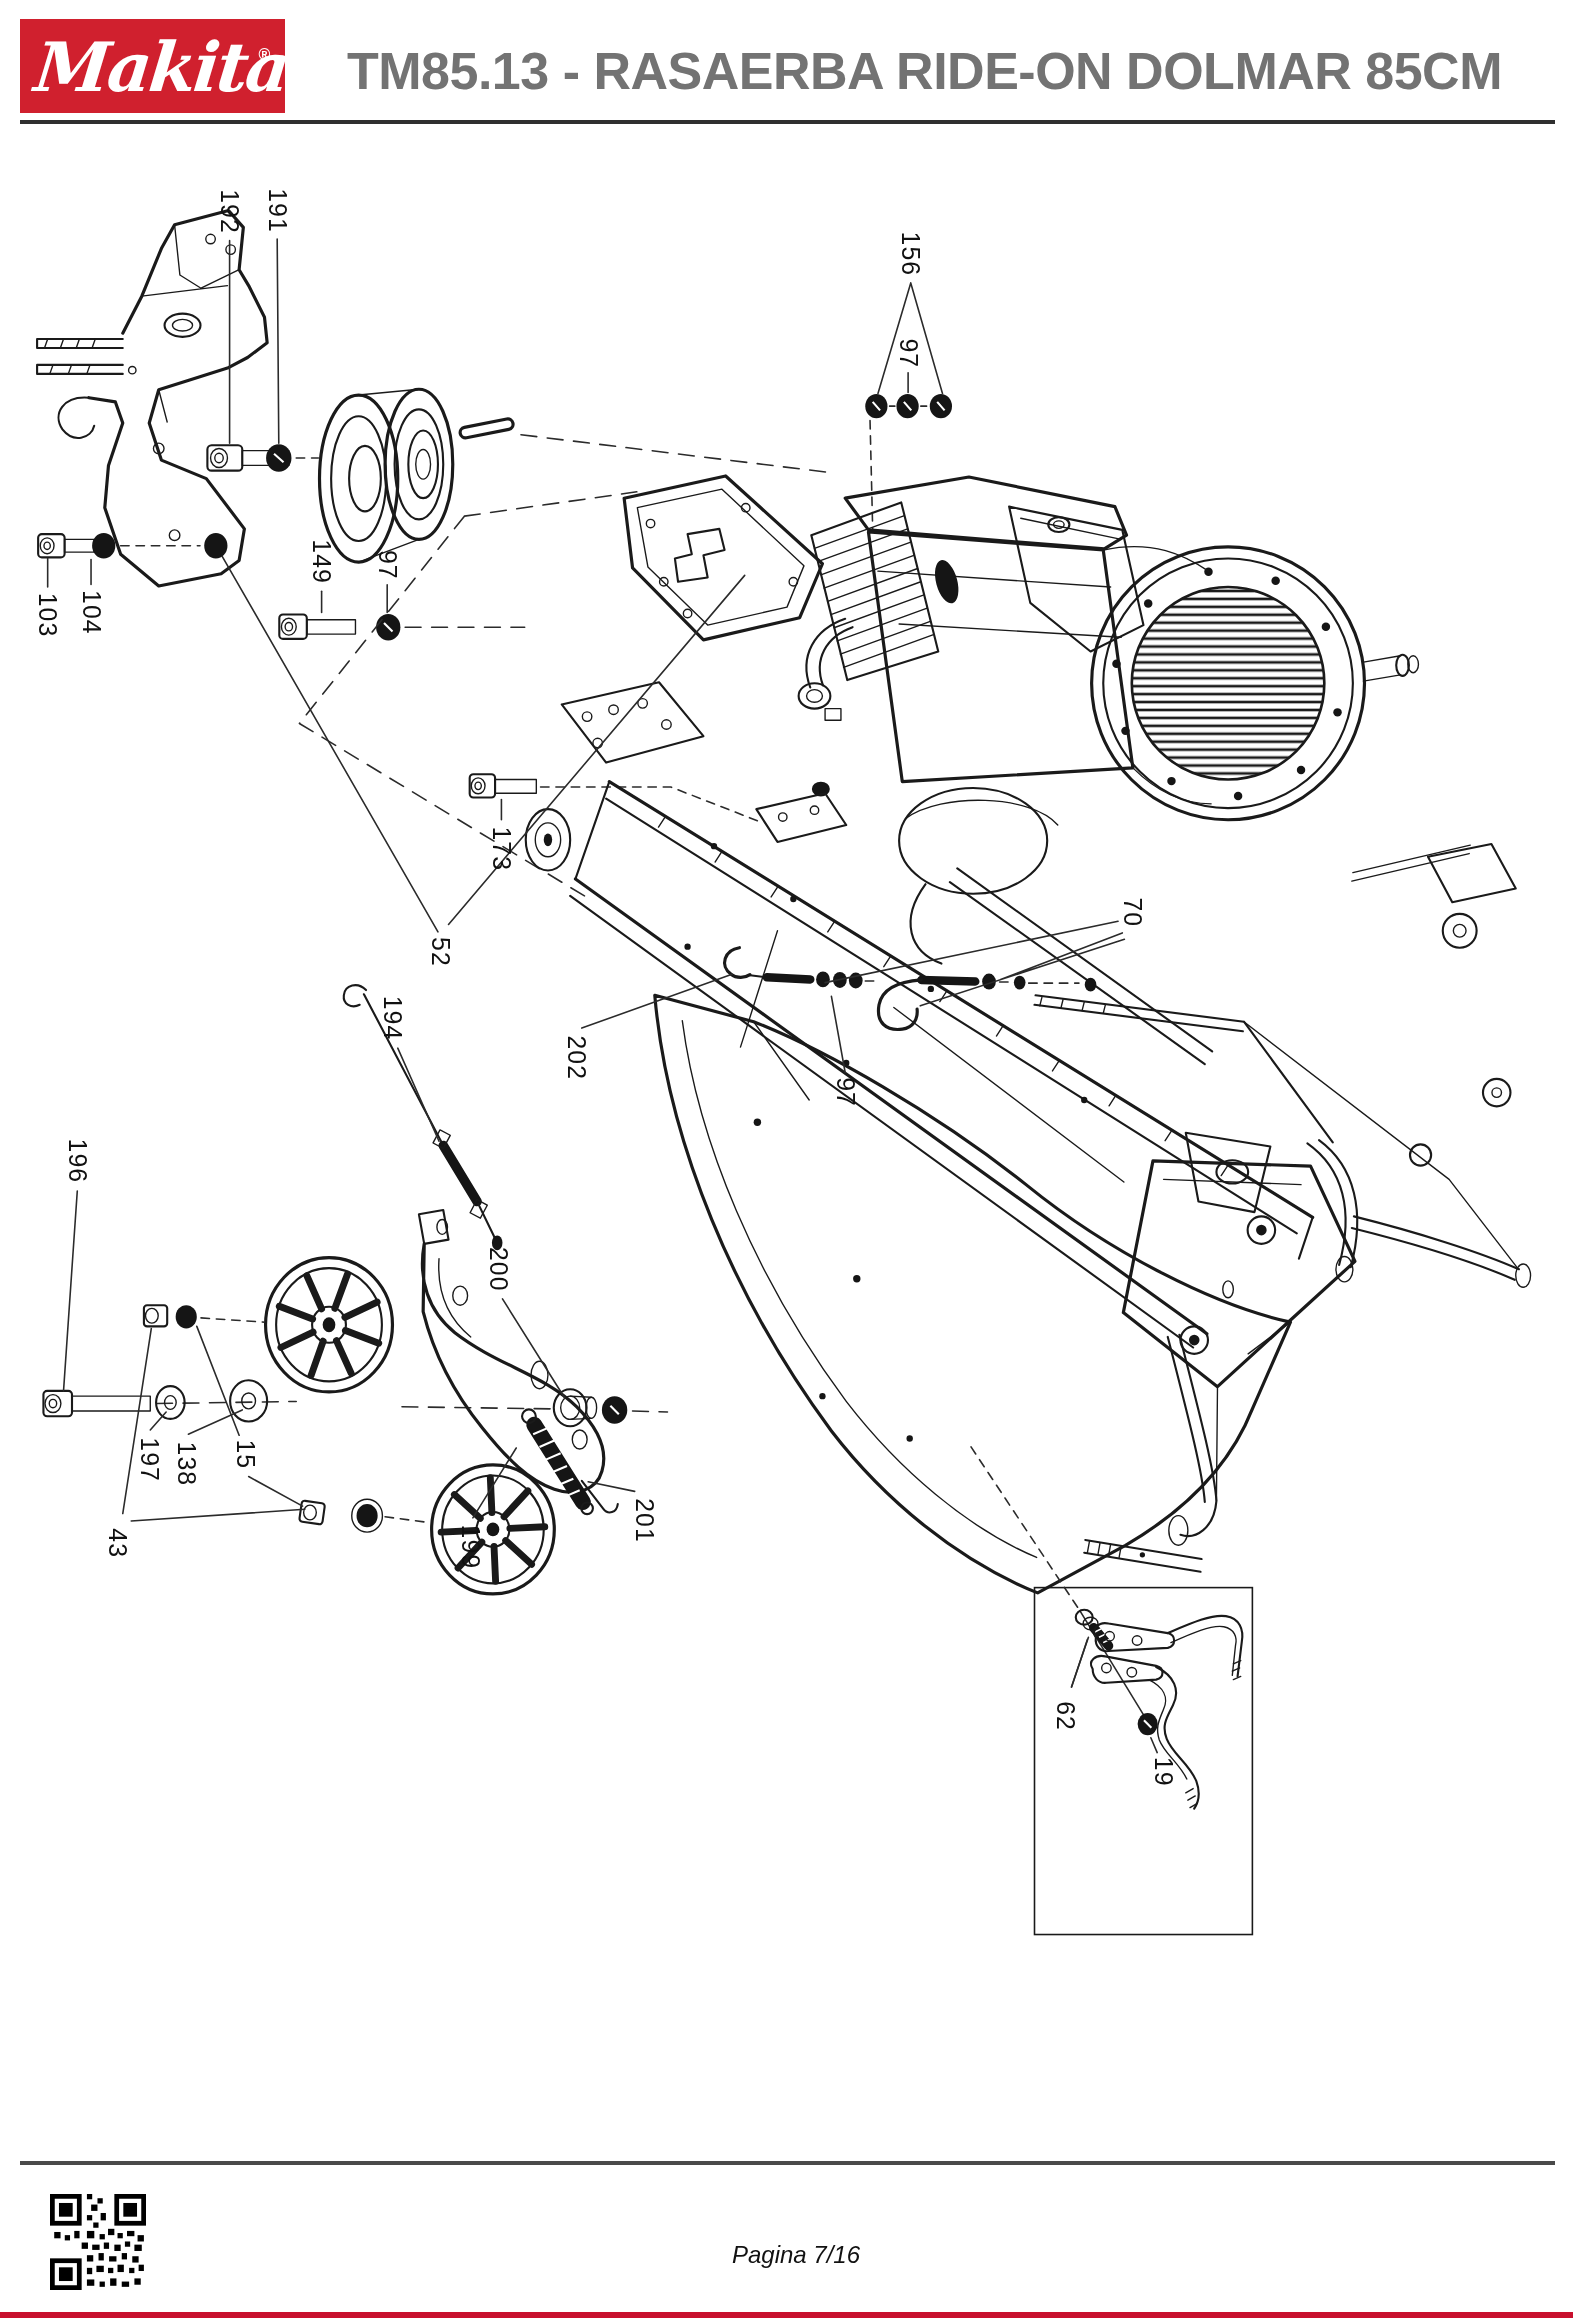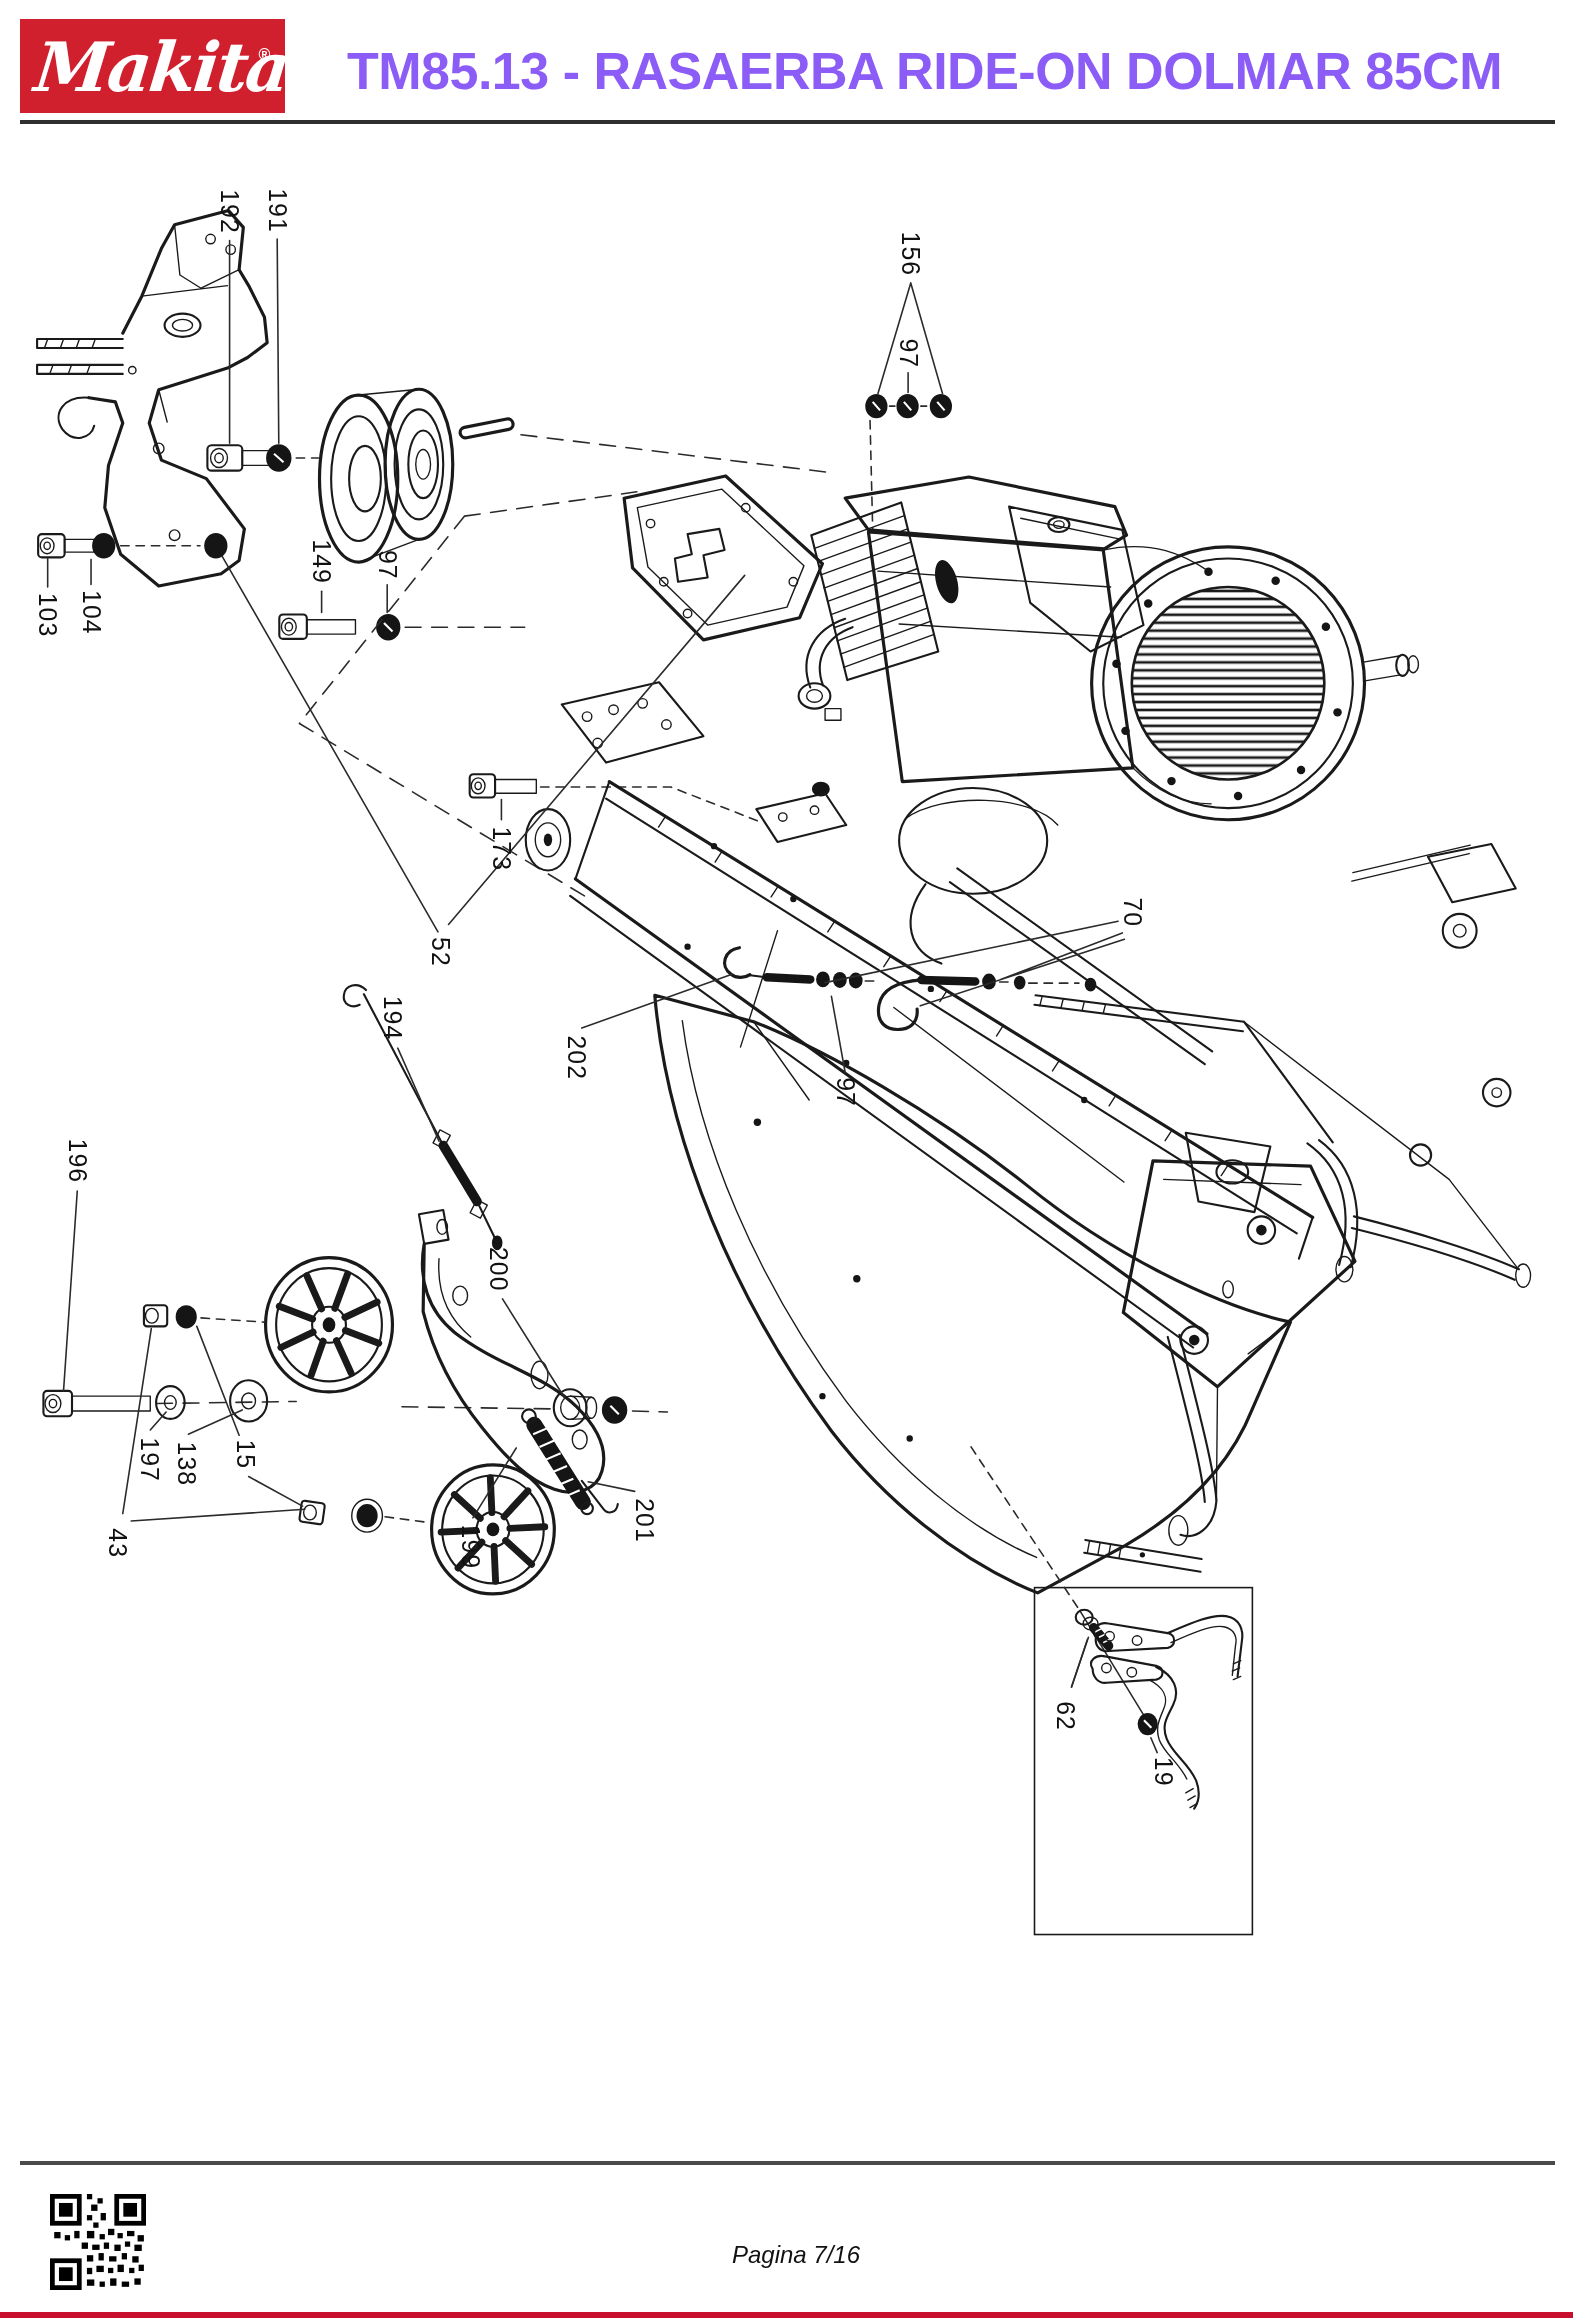--- a/index.html
+++ b/index.html
@@ -6,21 +6,21 @@
   #page{position:relative;width:1574px;height:2319px;background:#fff;overflow:hidden;
         font-family:"Liberation Sans",sans-serif;}
   
   #logo-box{position:absolute;left:19.6px;top:18.5px;width:265px;height:94px;}
   #logo-word{position:absolute;left:15px;top:4.2px;width:100%;height:100%;
              font-family:"DejaVu Serif",serif;font-style:italic;font-weight:bold;
              font-size:68px;line-height:89px;color:#fff;letter-spacing:-2.6px;
              transform:skewX(-6deg);}
   #logo-reg{position:absolute;left:239px;top:27.5px;font-size:16px;color:#fff;font-weight:bold;}
   #page-title{position:absolute;left:347px;top:41px;font-size:52px;font-weight:bold;
-              color:#8b5cf6;white-space:nowrap;letter-spacing:-0.5px;}
+              color:#737373;white-space:nowrap;letter-spacing:-0.5px;}
   .h-rule{position:absolute;left:19.6px;width:1535px;height:3.7px;background:#2f2f2f;}
   #footer-rule{top:2161px;background:#4a4a4a;}
   #header-rule{top:120px;}
   #page-num{position:absolute;left:0;top:2241px;width:100%;text-align:center;
             font-size:24px;font-style:italic;color:#111;padding-left:9px;}
   #bottom-bar{position:absolute;left:0;top:2312px;width:100%;height:6.9px;}
   
   #diagram-svg{position:absolute;left:0;top:0;}
   .ln{stroke:#1a1a1a;fill:none;stroke-width:4;stroke-linecap:round;stroke-linejoin:round;}
   .thick{stroke-width:6;}

